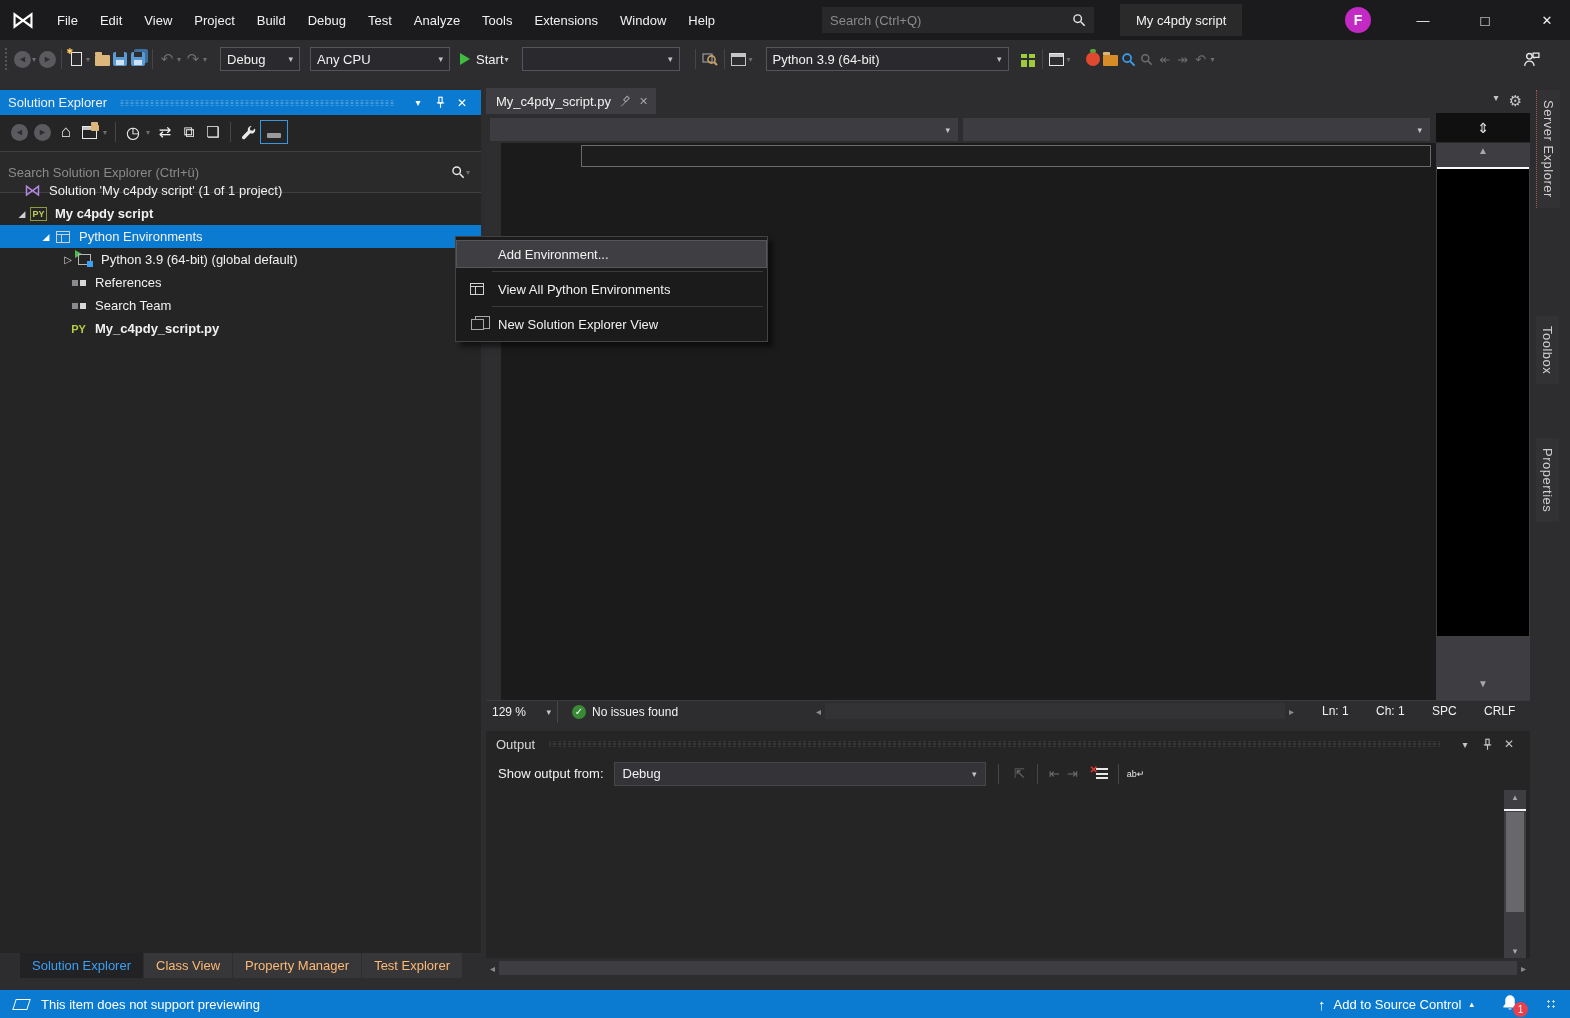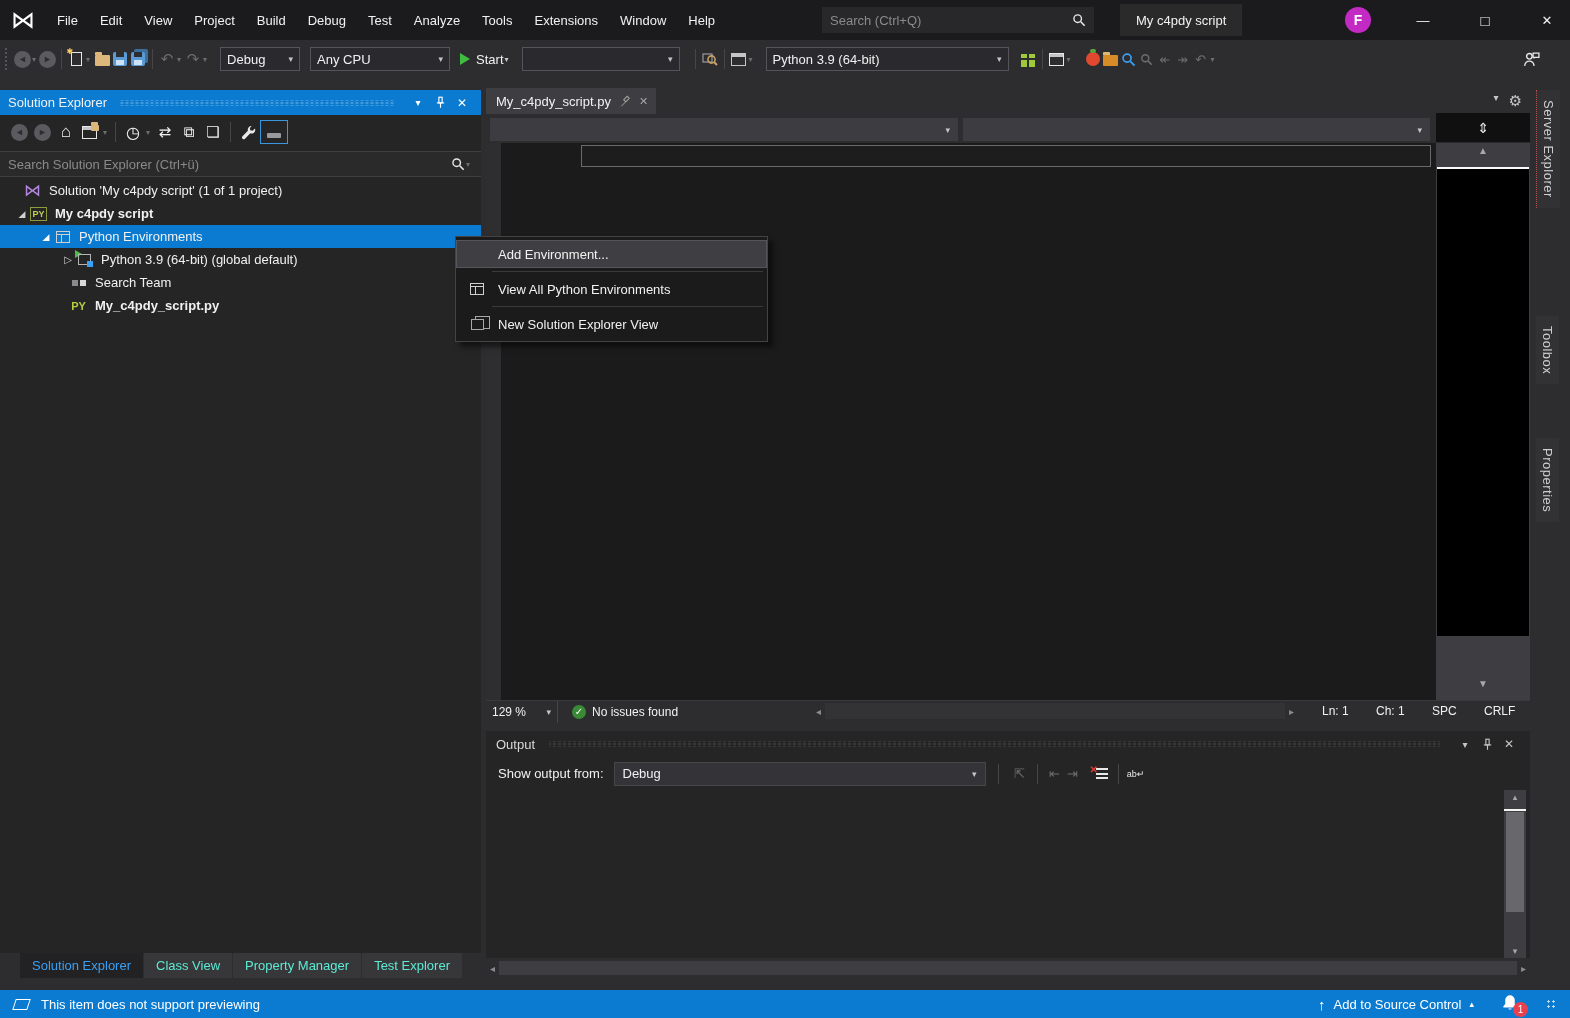--- a/index.html
+++ b/index.html
@@ -56,21 +56,21 @@
   
   #se-panel { left:0; top:90px; width:481px; height:863px; background:#252526; }
   #se-header { position:absolute; left:0; top:0; width:481px; height:25px; background:#0a7bd0; display:flex; align-items:center; padding:0 8px; }
   #se-header .grip { flex:1; height:6px; margin:0 12px;
      background-image:radial-gradient(rgba(255,255,255,.45) 1px, transparent 1.2px); background-size:5px 3px; background-position:center; }
   .hdr-ic { width:22px; height:21px; display:flex; align-items:center; justify-content:center; color:#fff; }
   #se-toolbar { position:absolute; left:0; top:25px; width:481px; height:34px; display:flex; align-items:center; padding:0 8px; }
   #se-toolbar .ico { margin:0 3px; }
   .tgl-on { width:28px; height:24px; border:1px solid #3a96dd; display:flex; align-items:center; justify-content:center; }
   .tgl-on i { display:block; width:14px; height:5px; background:#9a9a9e; border-radius:1px; margin-top:7px; }
-  #se-search { position:absolute; left:0; top:61px; width:481px; height:26px; background:#2a2a2b; border-top:1px solid #3f3f43; border-bottom:1px solid #3f3f43; display:flex; align-items:center; padding:0 8px; }
+  #se-search { position:absolute; left:0; top:61px; width:481px; height:42px; background:#2a2a2b; border-top:1px solid #3f3f43; border-bottom:1px solid #3f3f43; display:flex; align-items:center; padding:0 8px; }
   #se-search input { flex:1; background:transparent; border:none; outline:none; color:#8a8a8a; font:inherit; }
   #se-search input::placeholder { color:#8a8a8a; }
 
   #se-tree { position:absolute; left:0; top:89px; width:481px; }
   .trow { height:23px; display:flex; align-items:center; white-space:nowrap; }
   .trow .exp { width:16px; text-align:center; font-size:9px; color:#d0d0d0; flex:none; }
   .trow.selected { background:#0a7bd0; }
   .bold { font-weight:bold; }
   .tico { flex:none; margin-right:8px; display:inline-flex; align-items:center; justify-content:center; width:17px; height:16px; }
   .sol-glyph { color:#b487e0; font-size:17px; }
@@ -82,21 +82,21 @@
   .env-run { position:relative; width:15px; height:13px; }
   .env-run .w { position:absolute; left:1px; top:1px; width:13px; height:11px; border:1px solid #b5b5b5; }
   .env-run .p { position:absolute; left:-2px; top:-3px; width:0; height:0; border-left:7px solid #4fbb4f; border-top:4px solid transparent; border-bottom:4px solid transparent; }
   .env-run .b { position:absolute; right:-1px; bottom:-1px; width:6px; height:6px; background:#3aa0f3; }
   .ref-ico { display:flex; align-items:center; gap:2px; }
   .ref-ico i { display:block; width:6px; height:6px; background:#8a8a8e; }
   .ref-ico i+i { background:#d8d8d8; }
 
   
   #se-tabs { left:0; top:953px; width:481px; height:25px; background:#2d2d30; display:flex; align-items:flex-start; }
-  .se-tab { height:25px; padding:0 12px; display:flex; align-items:center; background:#37373a; color:#5eead4; margin-right:1px; }
+  .se-tab { height:25px; padding:0 12px; display:flex; align-items:center; background:#37373a; color:#fdba74; margin-right:1px; }
   .se-tab.active { background:#222225; color:#3aa0f3; margin-left:20px; }
 
   
   #editor-group { left:486px; top:88px; width:1044px; height:634px; }
   #doc-tab { position:absolute; left:0; top:0; height:26px; background:#3e3e42; display:flex; align-items:center; padding:0 8px 0 10px; }
   #doc-tab .pin, #doc-tab .x { margin-left:8px; color:#a6a6a6; font-size:11px; }
   #tabrow-right { position:absolute; right:8px; top:4px; display:flex; gap:10px; color:#c5c5c5; }
   #navbar { position:absolute; left:0; top:27px; width:1044px; height:28px; background:#2d2d30; }
   .nav-combo { position:absolute; top:3px; height:23px; background:#3c3c41; display:flex; align-items:center; justify-content:flex-end; padding:0 8px; }
   .nav-combo .ca { font-size:9px; color:#c5c5c5; }
@@ -388,20 +388,30 @@
       <span>Python 3.9 (64-bit) (global default)</span>
     </div>
     <div class="trow">
       <span class="exp" style="width:70px;"></span>
       <span class="tico">
           <span class="ref-ico">
             <i></i>
             <i></i>
           </span>
         </span>
+      <span>References</span>
+    </div>
+    <div class="trow">
+      <span class="exp" style="width:70px;"></span>
+      <span class="tico">
+          <span class="ref-ico">
+            <i></i>
+            <i></i>
+          </span>
+        </span>
       <span>Search Team</span>
     </div>
     <div class="trow">
       <span class="exp" style="width:70px;"></span>
       <span class="tico py-text">PY</span>
       <span class="bold">My_c4pdy_script.py</span>
     </div>
   </div>
 </aside>
 

